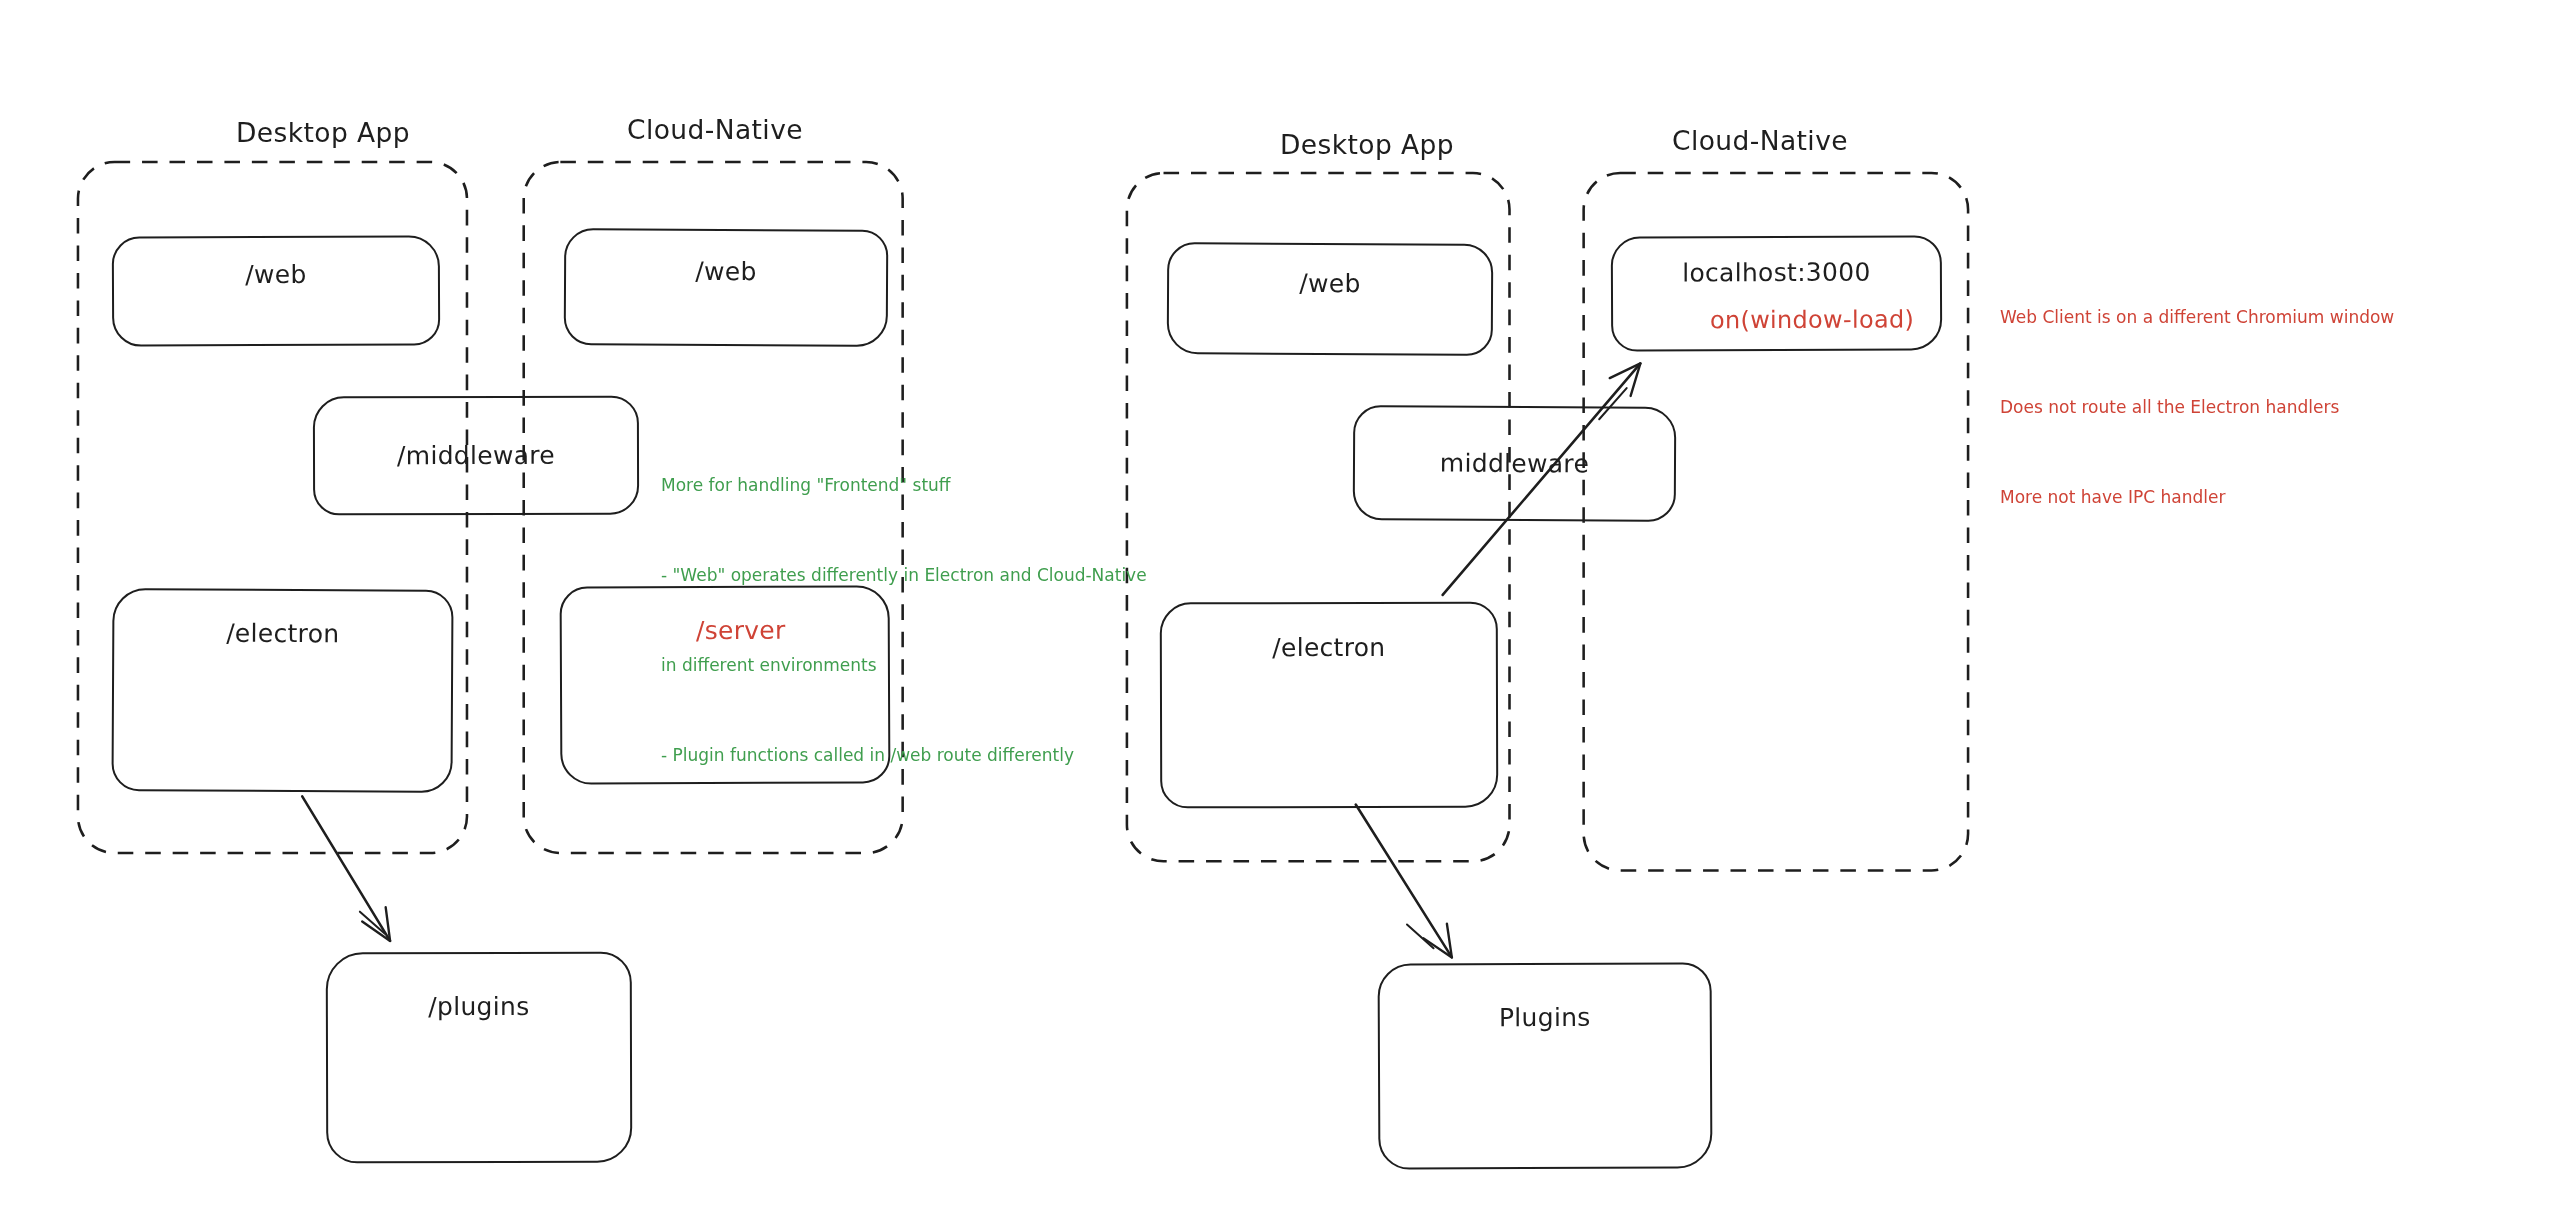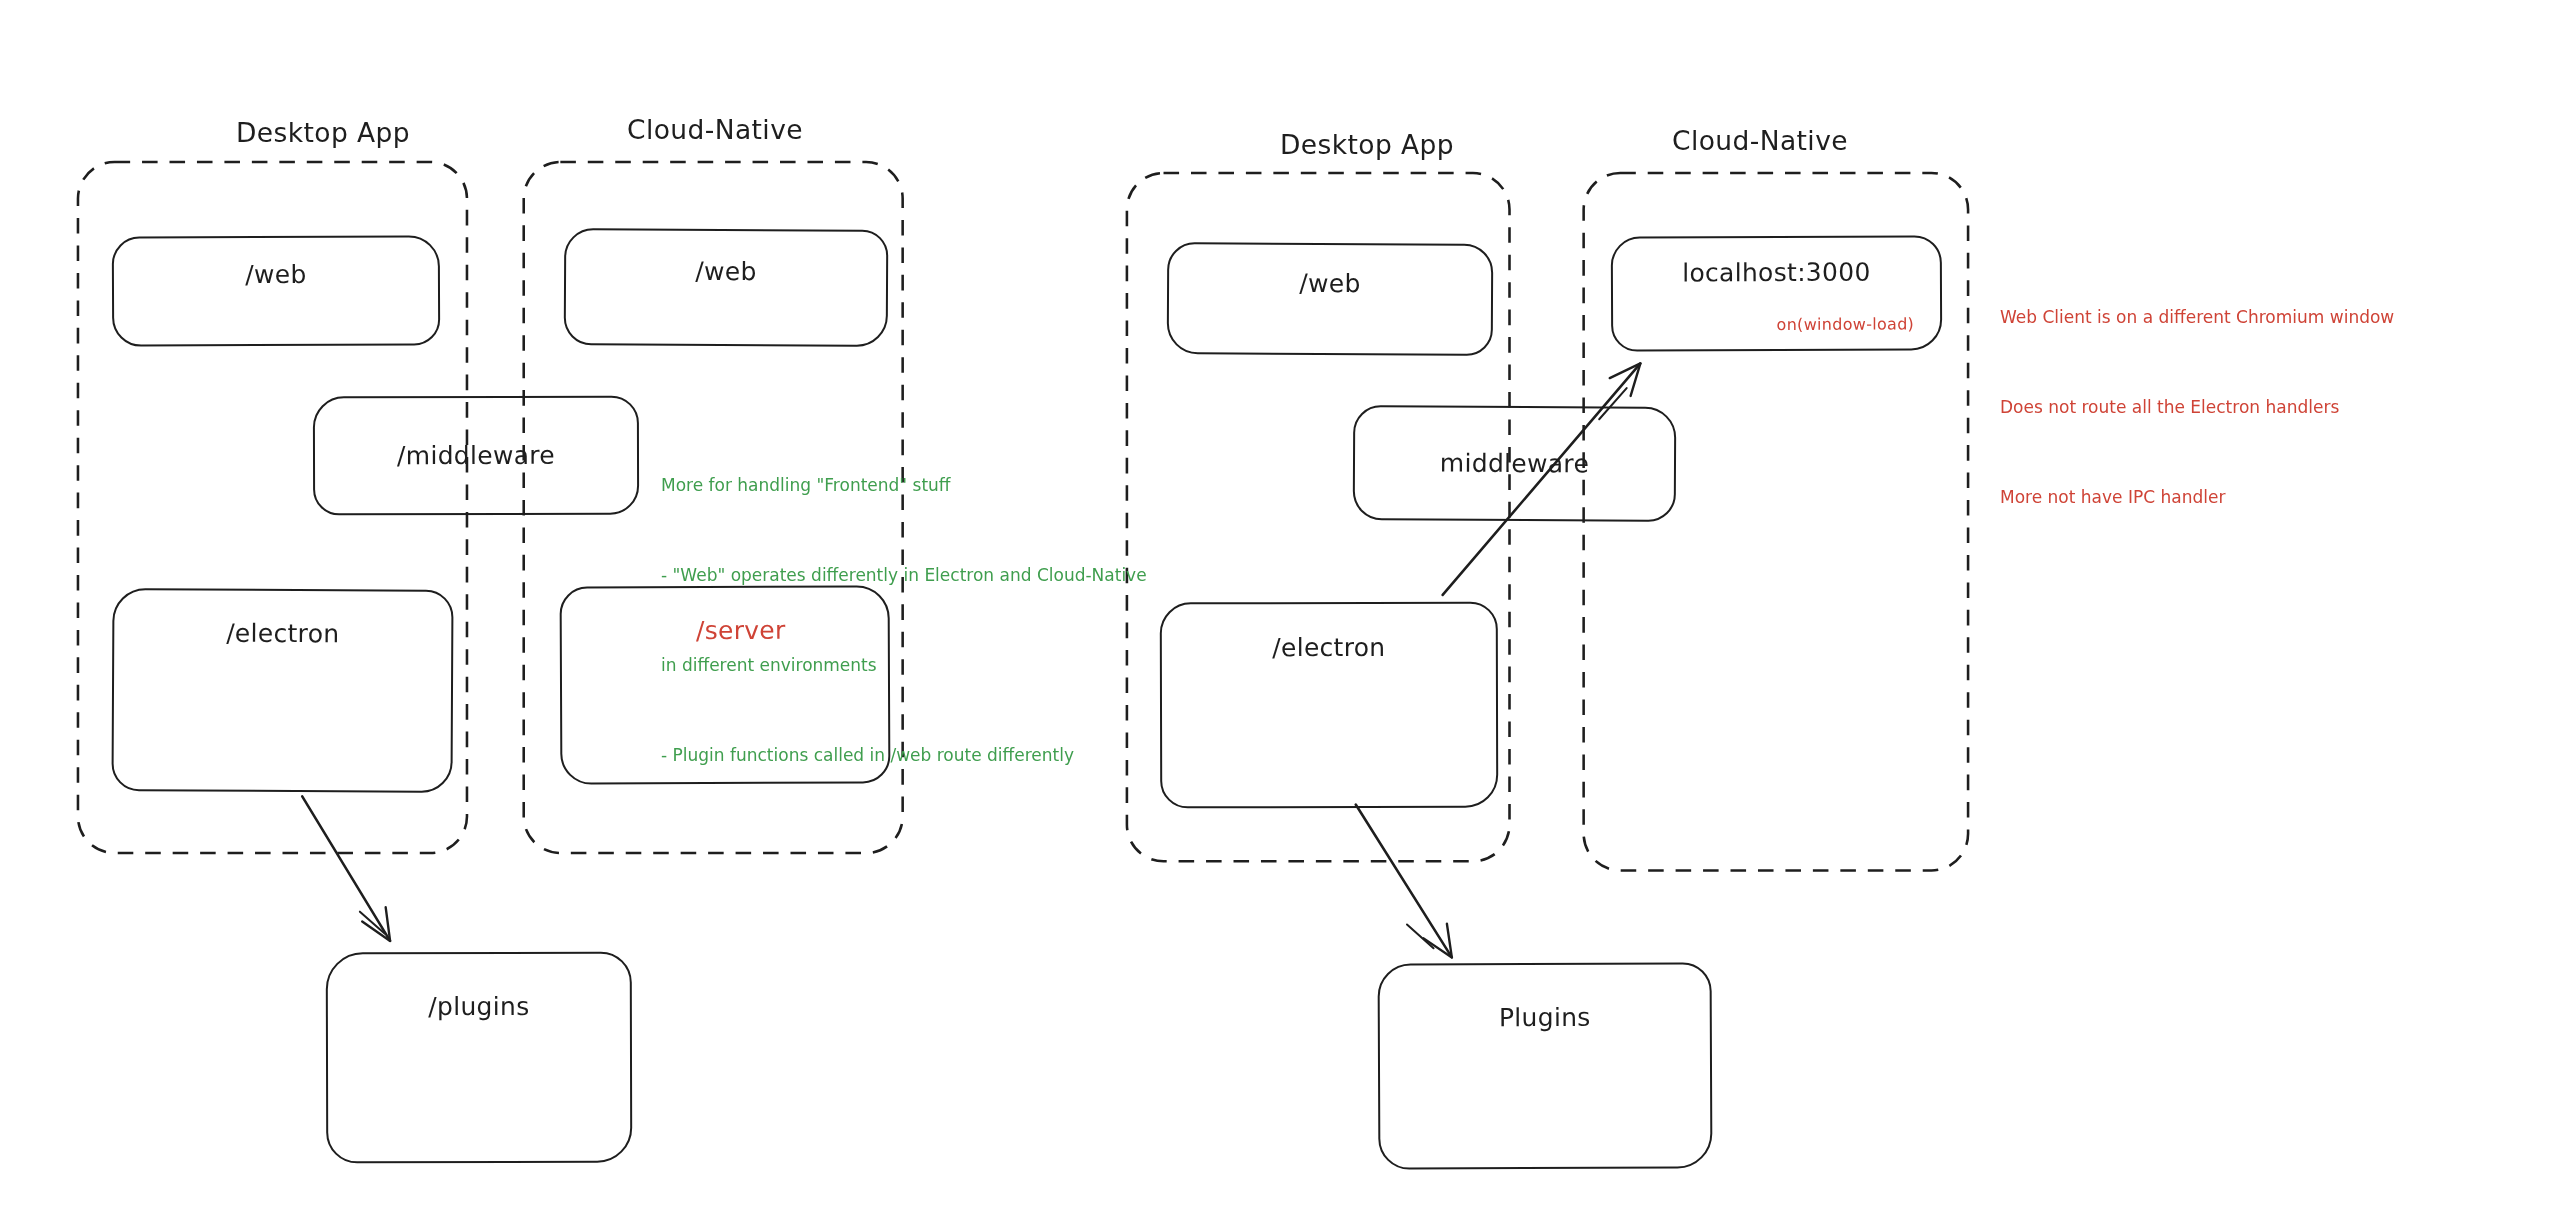--- a/index.html
+++ b/index.html
@@ -47,21 +47,21 @@
   }
   
   .note{position:absolute;font-size:17px;line-height:30px;white-space:pre;}
   .note-green{color:var(--green);}
   .note-red{color:var(--red);}
   .red-text{color:var(--red);margin-left:32px;}
   
   .sub-event{
     position:absolute;
     right:26px;bottom:14.6px;
-    font-size:16px;
+    font-size:24px;
     color:var(--red);
     white-space:nowrap;
   }
   
   .j1{transform:rotate(-0.25deg);}
   .j2{transform:rotate(0.3deg);}
   .j3{transform:rotate(-0.15deg);}
 </style>
 </head>
 <body>

